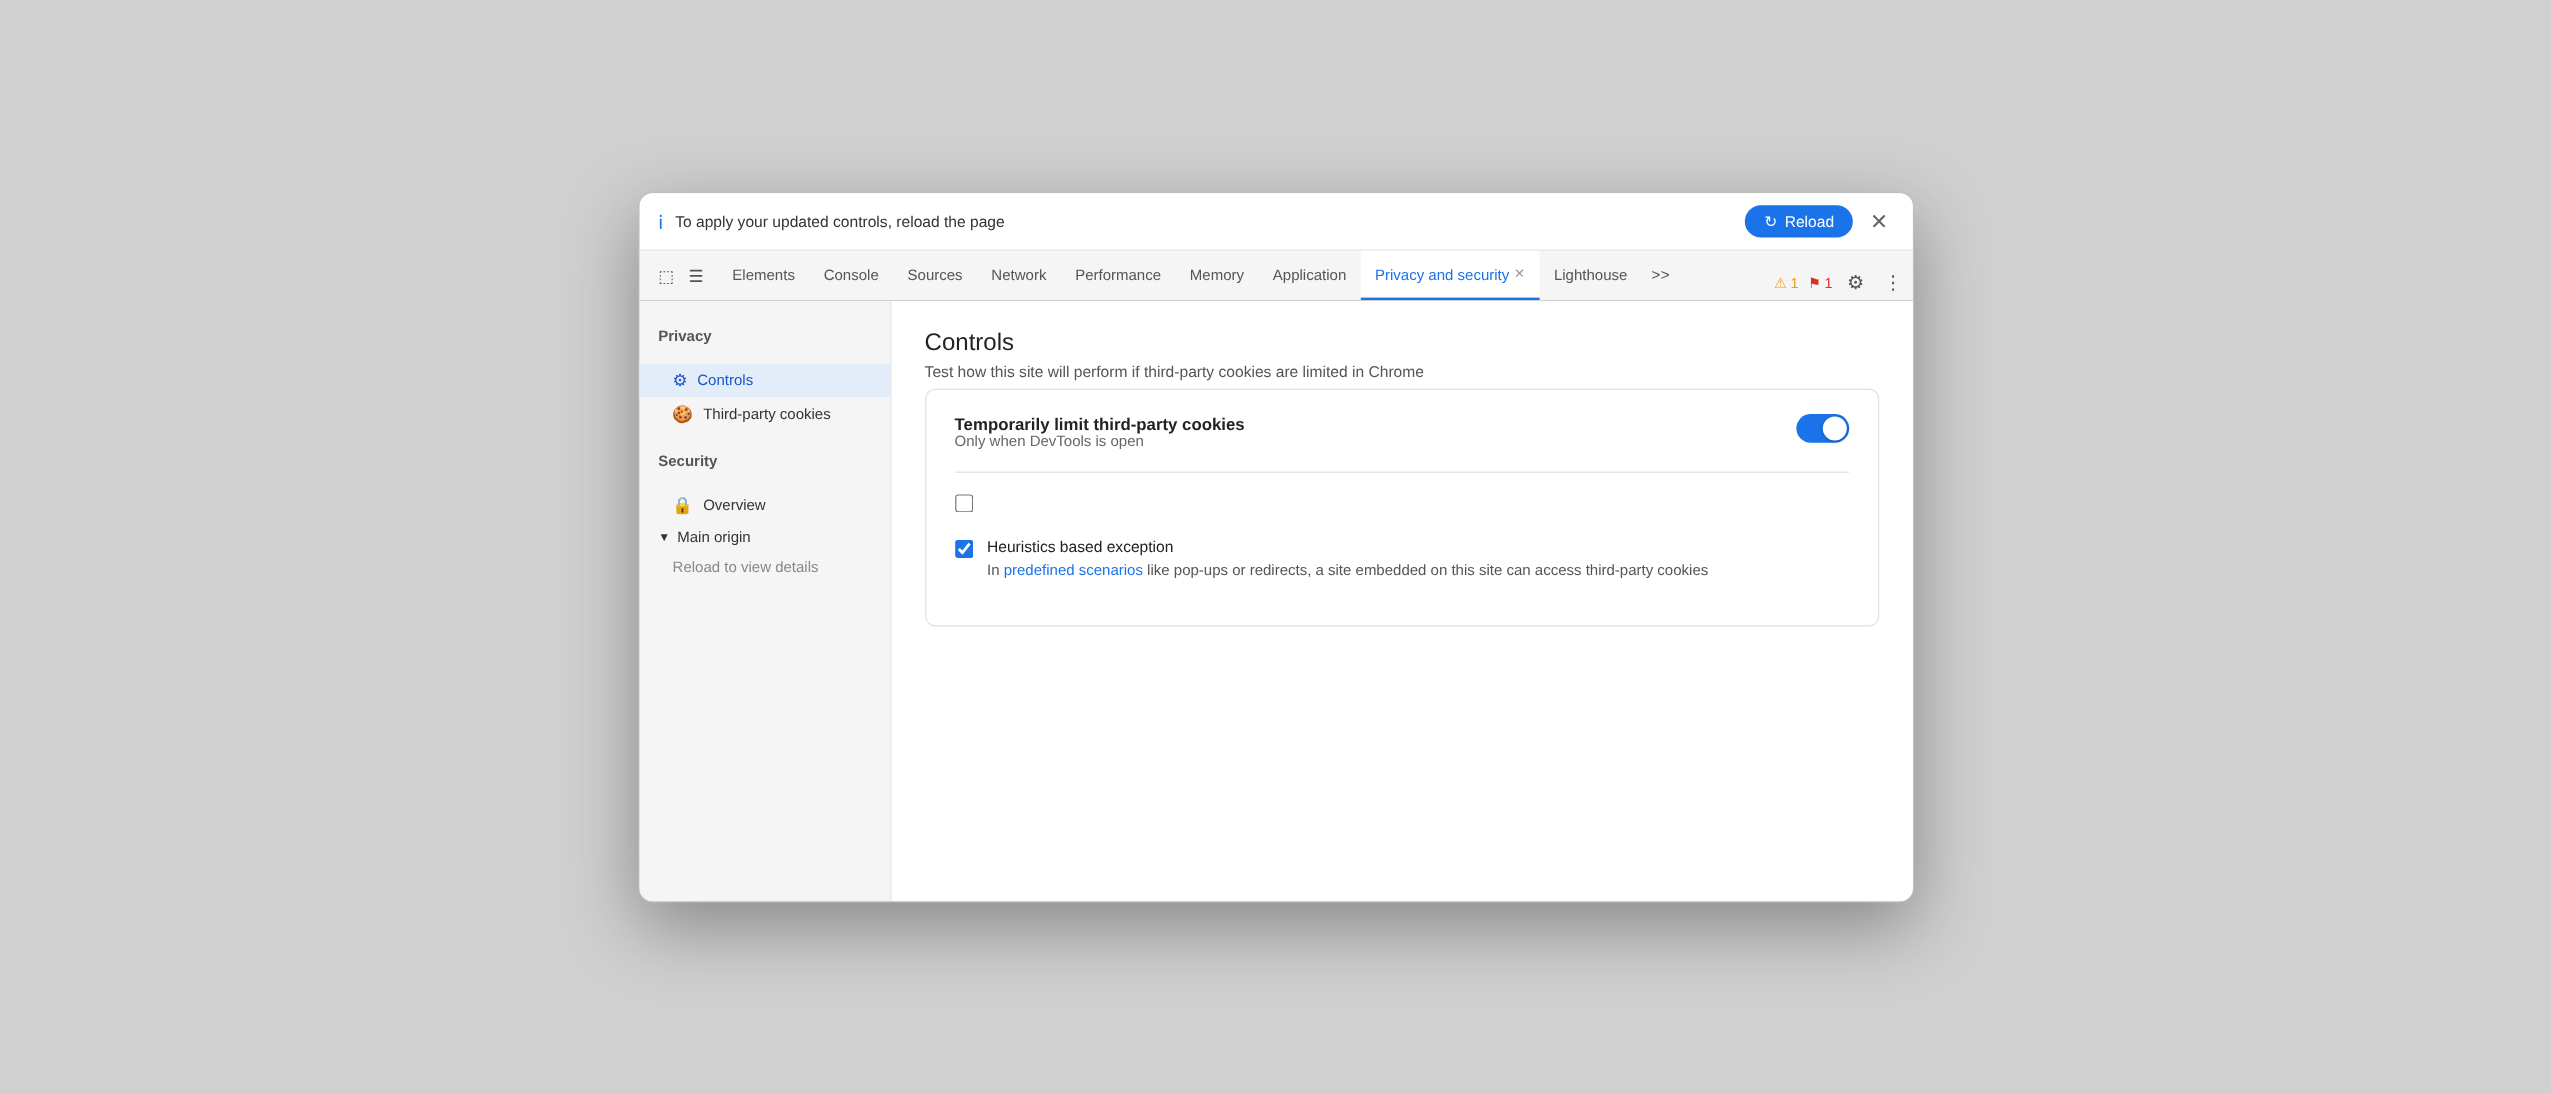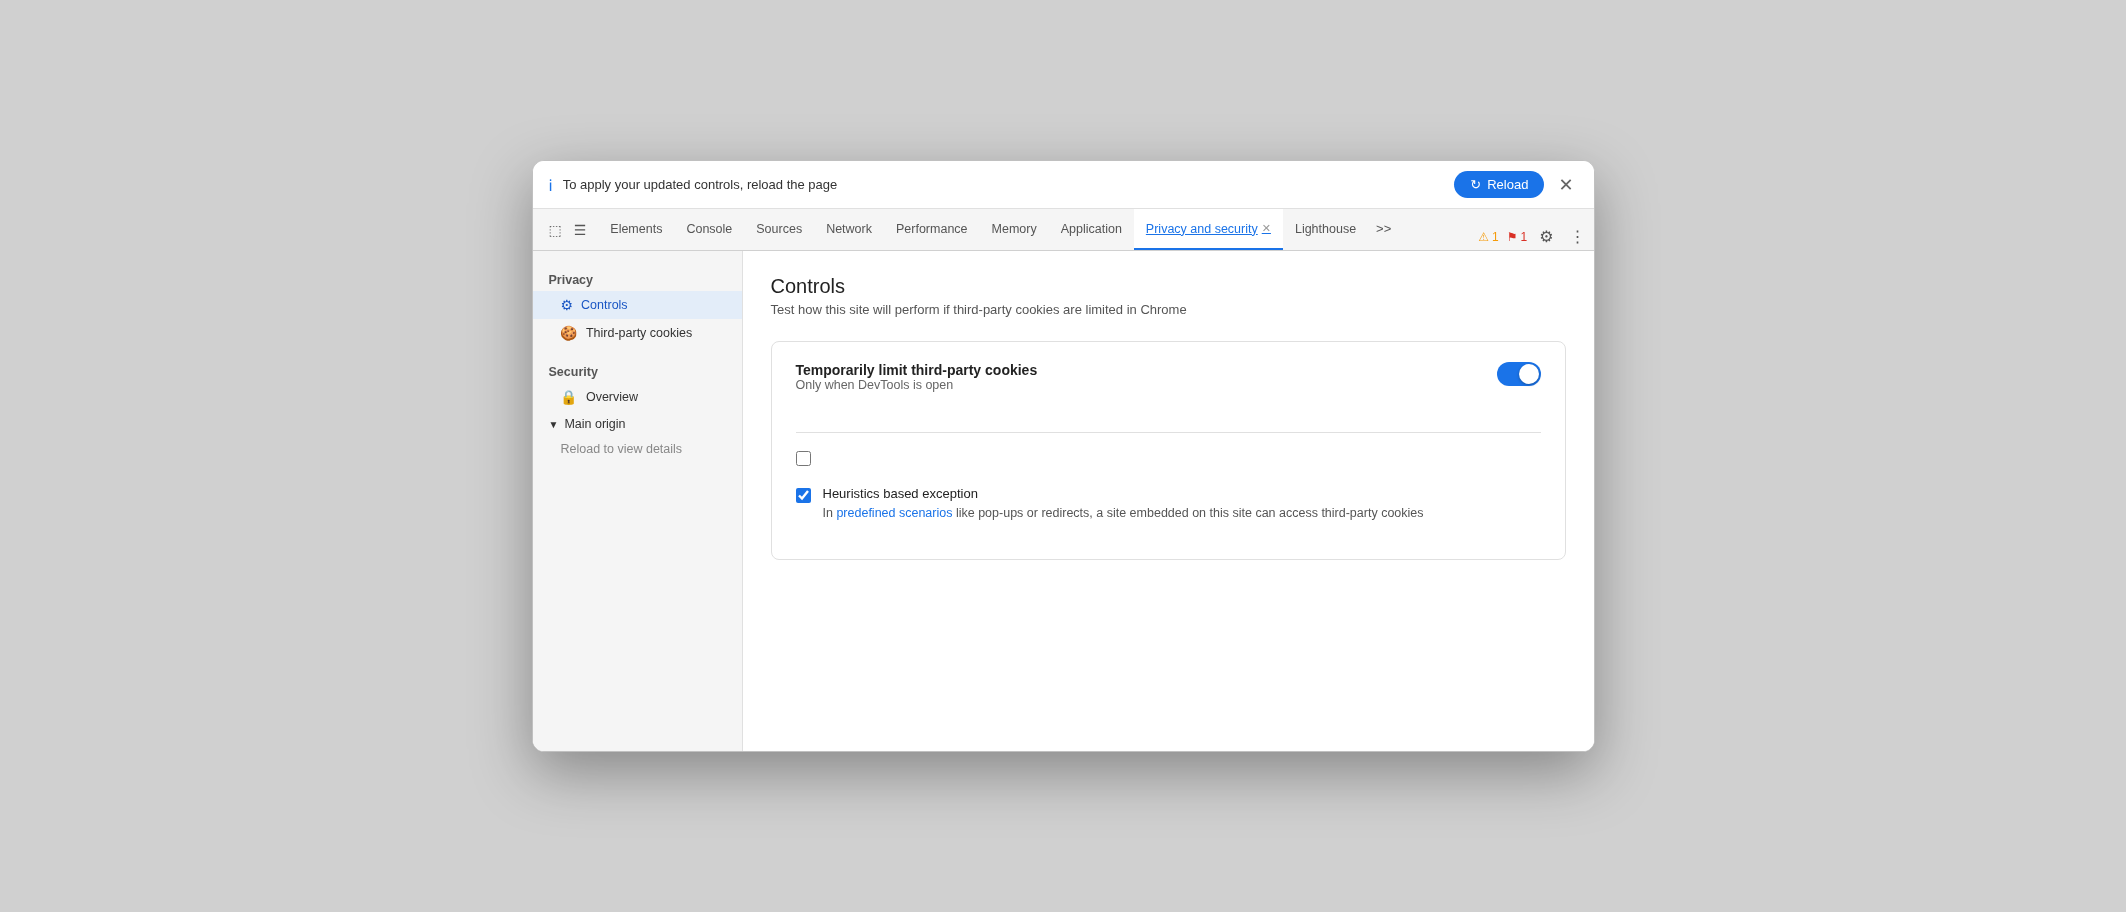--- a/index.html
+++ b/index.html
@@ -127,21 +127,20 @@
       white-space: nowrap;
       height: 100%;
       display: flex;
       align-items: center;
       border-bottom: 2px solid transparent;
     }
     .tab-item.active {
       color: #1a73e8;
       border-bottom: 2px solid #1a73e8;
       background: #fff;
-      text-decoration: underline;
     }
     .tab-close {
       margin-left: 4px;
       font-size: 11px;
       color: #999;
     }
     .tab-more {
       font-size: 13px;
       padding: 0 8px;
     }
@@ -186,21 +185,21 @@
       width: 210px;
       background: #f5f5f5;
       border-right: 1px solid #e0e0e0;
       padding: 16px 0;
       flex-shrink: 0;
     }
     .sidebar-section-label {
       font-size: 11px;
       font-weight: 600;
       color: #555;
-      padding: 6px 16px 4px;
+      padding: 6px 16px 16px;
       text-transform: none;
       letter-spacing: 0;
       font-size: 12.5px;
     }
     .sidebar-item {
       display: flex;
       align-items: center;
       gap: 8px;
       padding: 6px 16px 6px 28px;
       font-size: 12.5px;
@@ -240,21 +239,21 @@
     }
     .content-title {
       font-size: 20px;
       font-weight: 400;
       color: #222;
       margin-bottom: 4px;
     }
     .content-subtitle {
       font-size: 13px;
       color: #555;
-      margin-bottom: 24px;
+      margin-bottom: 7px;
     }
     
     .card {
       border: 1px solid #e0e0e0;
       border-radius: 8px;
       padding: 20px 24px;
       background: #fff;
     }
     .card-header {
       display: flex;
@@ -264,21 +263,21 @@
       gap: 36px;
     }
     .card-title {
       font-size: 14px;
       font-weight: 600;
       color: #222;
     }
     .card-subtitle {
       font-size: 12.5px;
       color: #666;
-      margin-bottom: 32px;
+      margin-bottom: 10px;
     }
     
     .toggle {
       width: 44px;
       height: 24px;
       background: #1a73e8;
       border-radius: 12px;
       position: relative;
       cursor: pointer;
       flex-shrink: 0;

